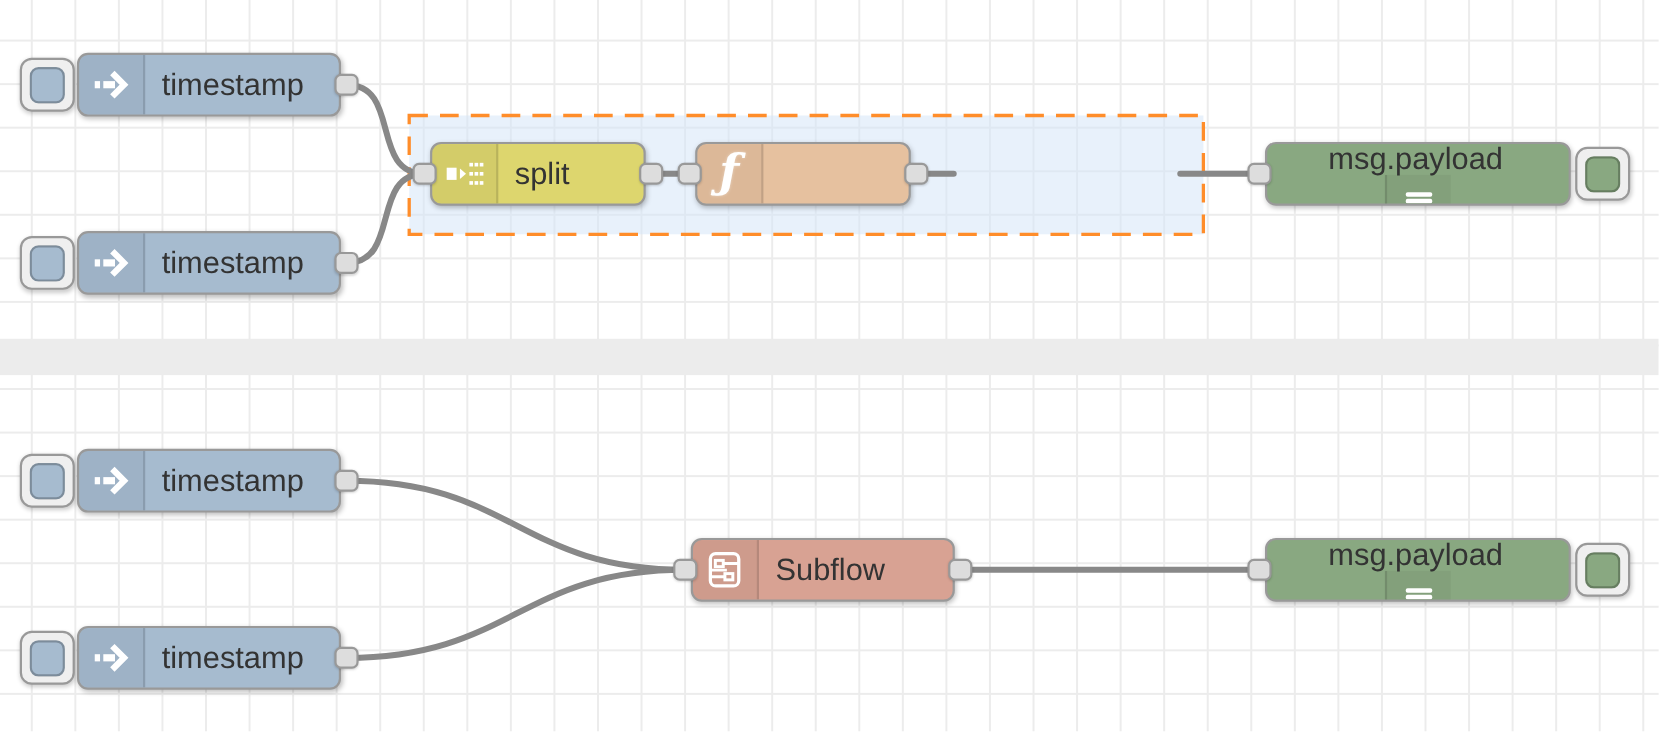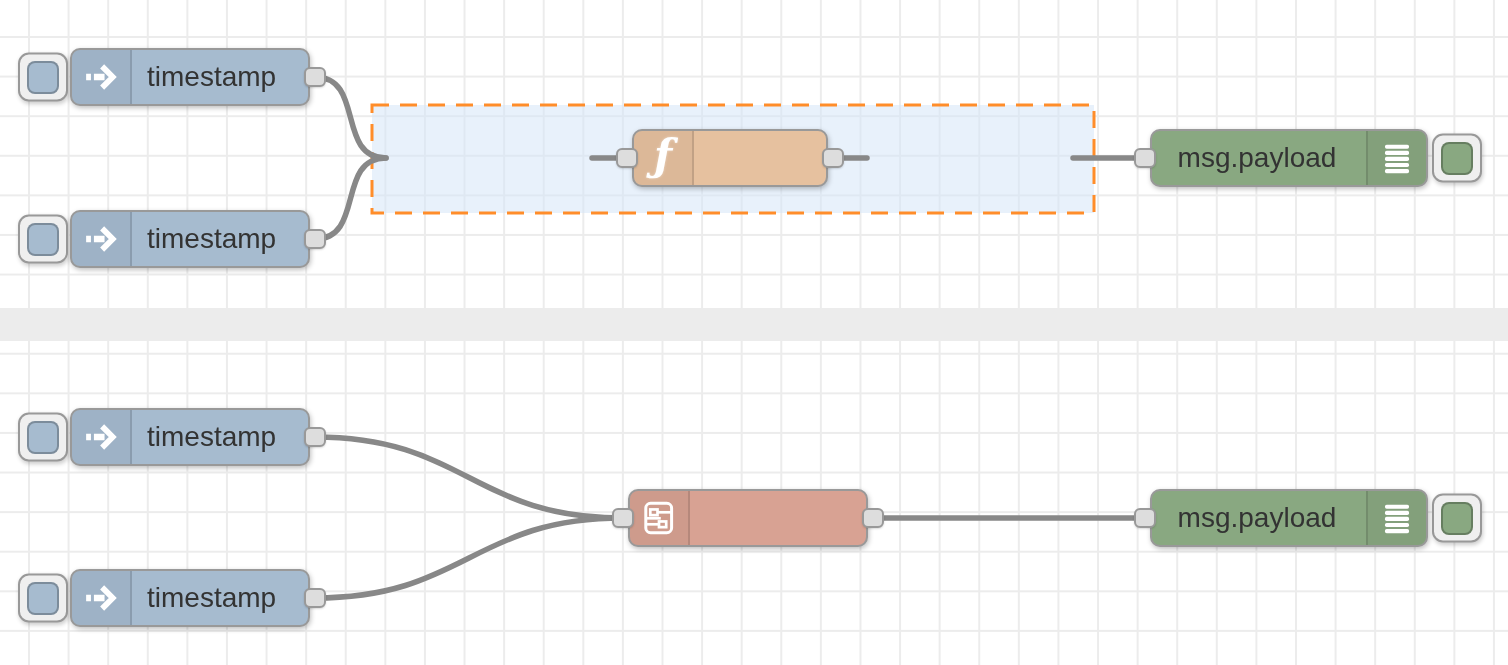--- a/index.html
+++ b/index.html
@@ -33,21 +33,21 @@
   .node{position:absolute;height:58px;z-index:2;}
   .body{
     position:relative;z-index:2;height:100%;box-sizing:border-box;
     border:2px solid #999999;border-radius:10px;
     box-shadow:1px 2px 5px rgba(0,0,0,0.25);
     display:flex;align-items:center;overflow:hidden;
   }
   .body.inject  {background:#a6bbcf;}
   .body.splitjoin{background:#ddd66e;}
   .body.function{background:#e6c19f;}
-  .body.debug   {background:#89a881;}
+  .body.debug   {background:#89a881;flex-direction:column;}
   .body.subflow {background:#d8a293;}
 
   .icon-region{
     width:58px;height:100%;flex:0 0 58px;
     display:flex;align-items:center;justify-content:center;
     background:rgba(0,0,0,0.045);
   }
   .icon-region.left {border-right:2px solid rgba(0,0,0,0.12);}
   .icon-region.right{border-left:2px solid rgba(0,0,0,0.12);}
 
@@ -138,20 +138,44 @@
           <rect x="1.5" y="9.7" width="3.4" height="4.6" fill="#fff"></rect>
           <rect x="7" y="9.7" width="7.5" height="4.6" fill="#fff"></rect>
           <path d="M12.8 4.5 L20.3 12 L12.8 19.5" fill="none" stroke="#fff" stroke-width="4"></path>
         </svg>
       </div>
       <div class="label">timestamp</div>
     </div>
     <div class="port out"></div>
   </div>
 
+  <div class="node" style="left:391px;top:129px;width:196px">
+    <div class="body splitjoin">
+      <div class="icon-region left">
+        <svg class="icon-svg" width="36" height="34" viewBox="0 0 26 24">
+          <rect x="1.5" y="8" width="6.5" height="8" fill="#fff"></rect>
+          <path d="M10.2 8.6 L14.2 12 L10.2 15.4 Z" fill="#fff"></path>
+          <g fill="#fff">
+            <rect x="16.4" y="4.8" width="2.4" height="2.4"></rect>
+              <rect x="19.8" y="4.8" width="2.4" height="2.4"></rect>
+              <rect x="23.2" y="4.8" width="2.4" height="2.4"></rect>
+            <rect x="16.4" y="10.8" width="2.4" height="2.4"></rect>
+              <rect x="19.8" y="10.8" width="2.4" height="2.4"></rect>
+              <rect x="23.2" y="10.8" width="2.4" height="2.4"></rect>
+            <rect x="16.4" y="16.8" width="2.4" height="2.4"></rect>
+              <rect x="19.8" y="16.8" width="2.4" height="2.4"></rect>
+              <rect x="23.2" y="16.8" width="2.4" height="2.4"></rect>
+          </g>
+        </svg>
+      </div>
+      <div class="label">split</div>
+    </div>
+    <div class="port in"></div>
+    <div class="port out"></div>
+  </div>
 
   <div class="node" style="left:632px;top:129px;width:196px">
     <div class="body function">
       <div class="icon-region left">
         <span class="fx-glyph">ƒ</span>
       </div>
       <div class="label"></div>
     </div>
     <div class="port in"></div>
     <div class="port out"></div>
@@ -222,20 +246,21 @@
           </g>
           <g stroke="#fff" fill="none" stroke-width="1.8">
             <rect x="6.2" y="6.3" width="4.8" height="3.8"></rect>
             <path d="M11 8.2 H20.4"></path>
             <path d="M3.2 12.2 H13.2"></path>
             <rect x="12" y="14.3" width="4.8" height="3.8"></rect>
             <path d="M3.2 16.2 H12"></path>
           </g>
         </svg>
       </div>
+      <div class="label">Subflow</div>
     </div>
     <div class="port in"></div>
     <div class="port out"></div>
   </div>
 
   <div class="node" style="left:1150px;top:489px;width:278px">
     <div class="node-btn right">
         <div class="inner green"></div>
       </div>
     <div class="body debug">

